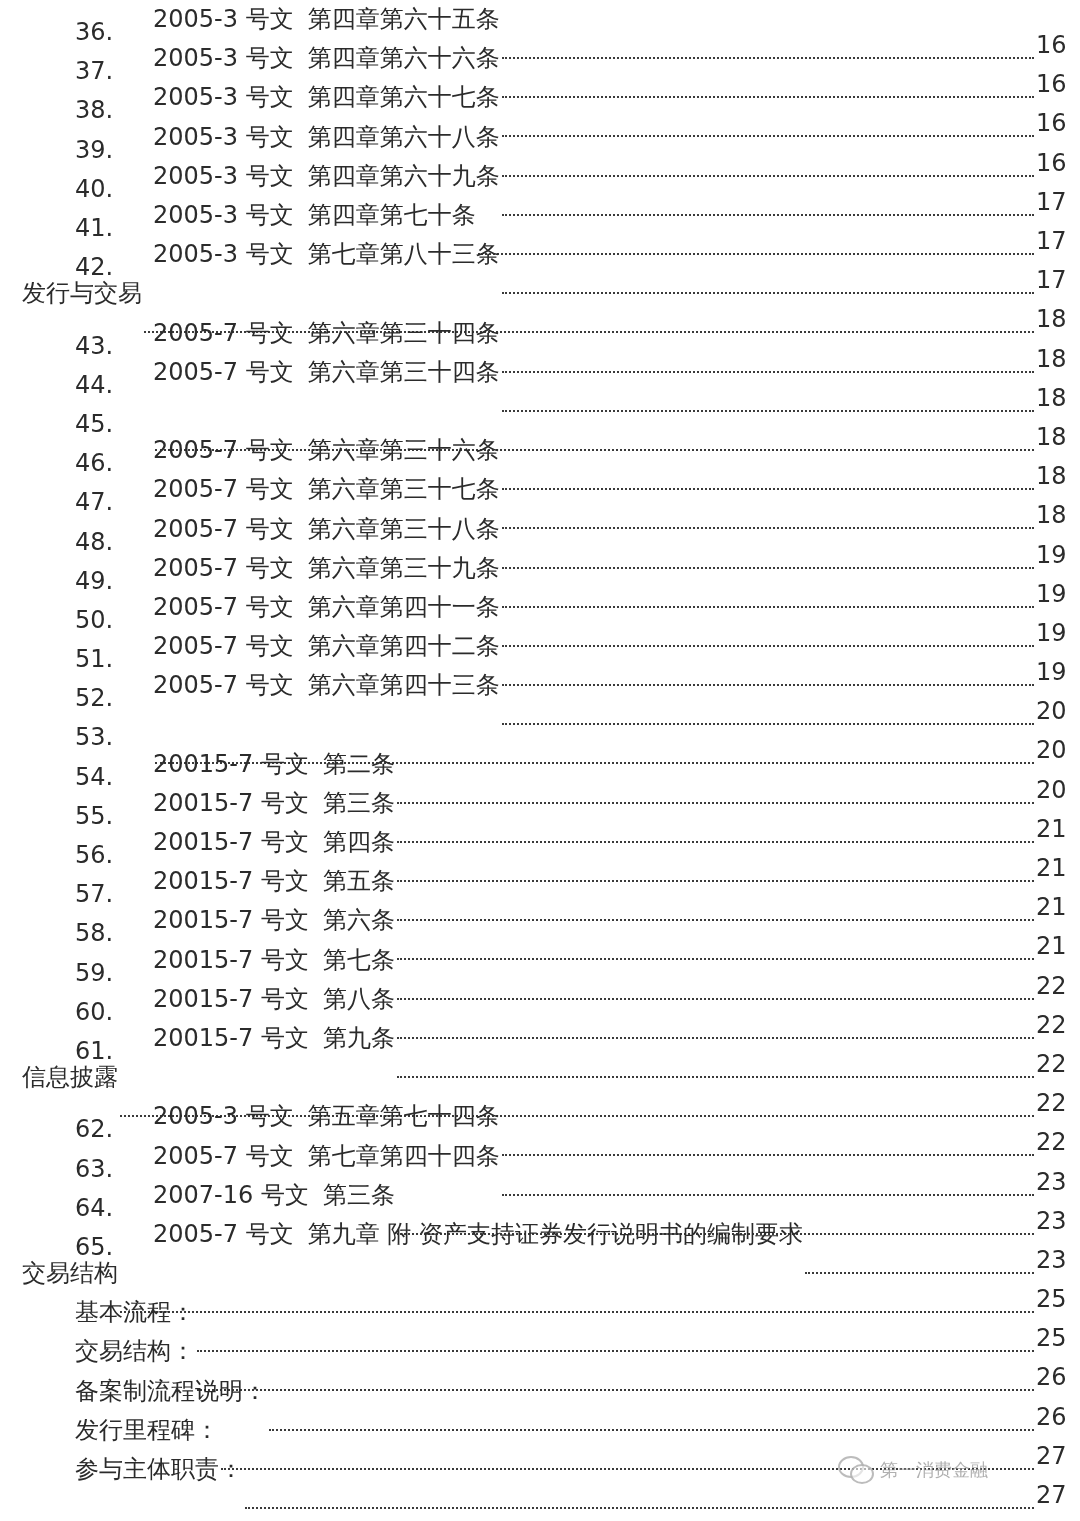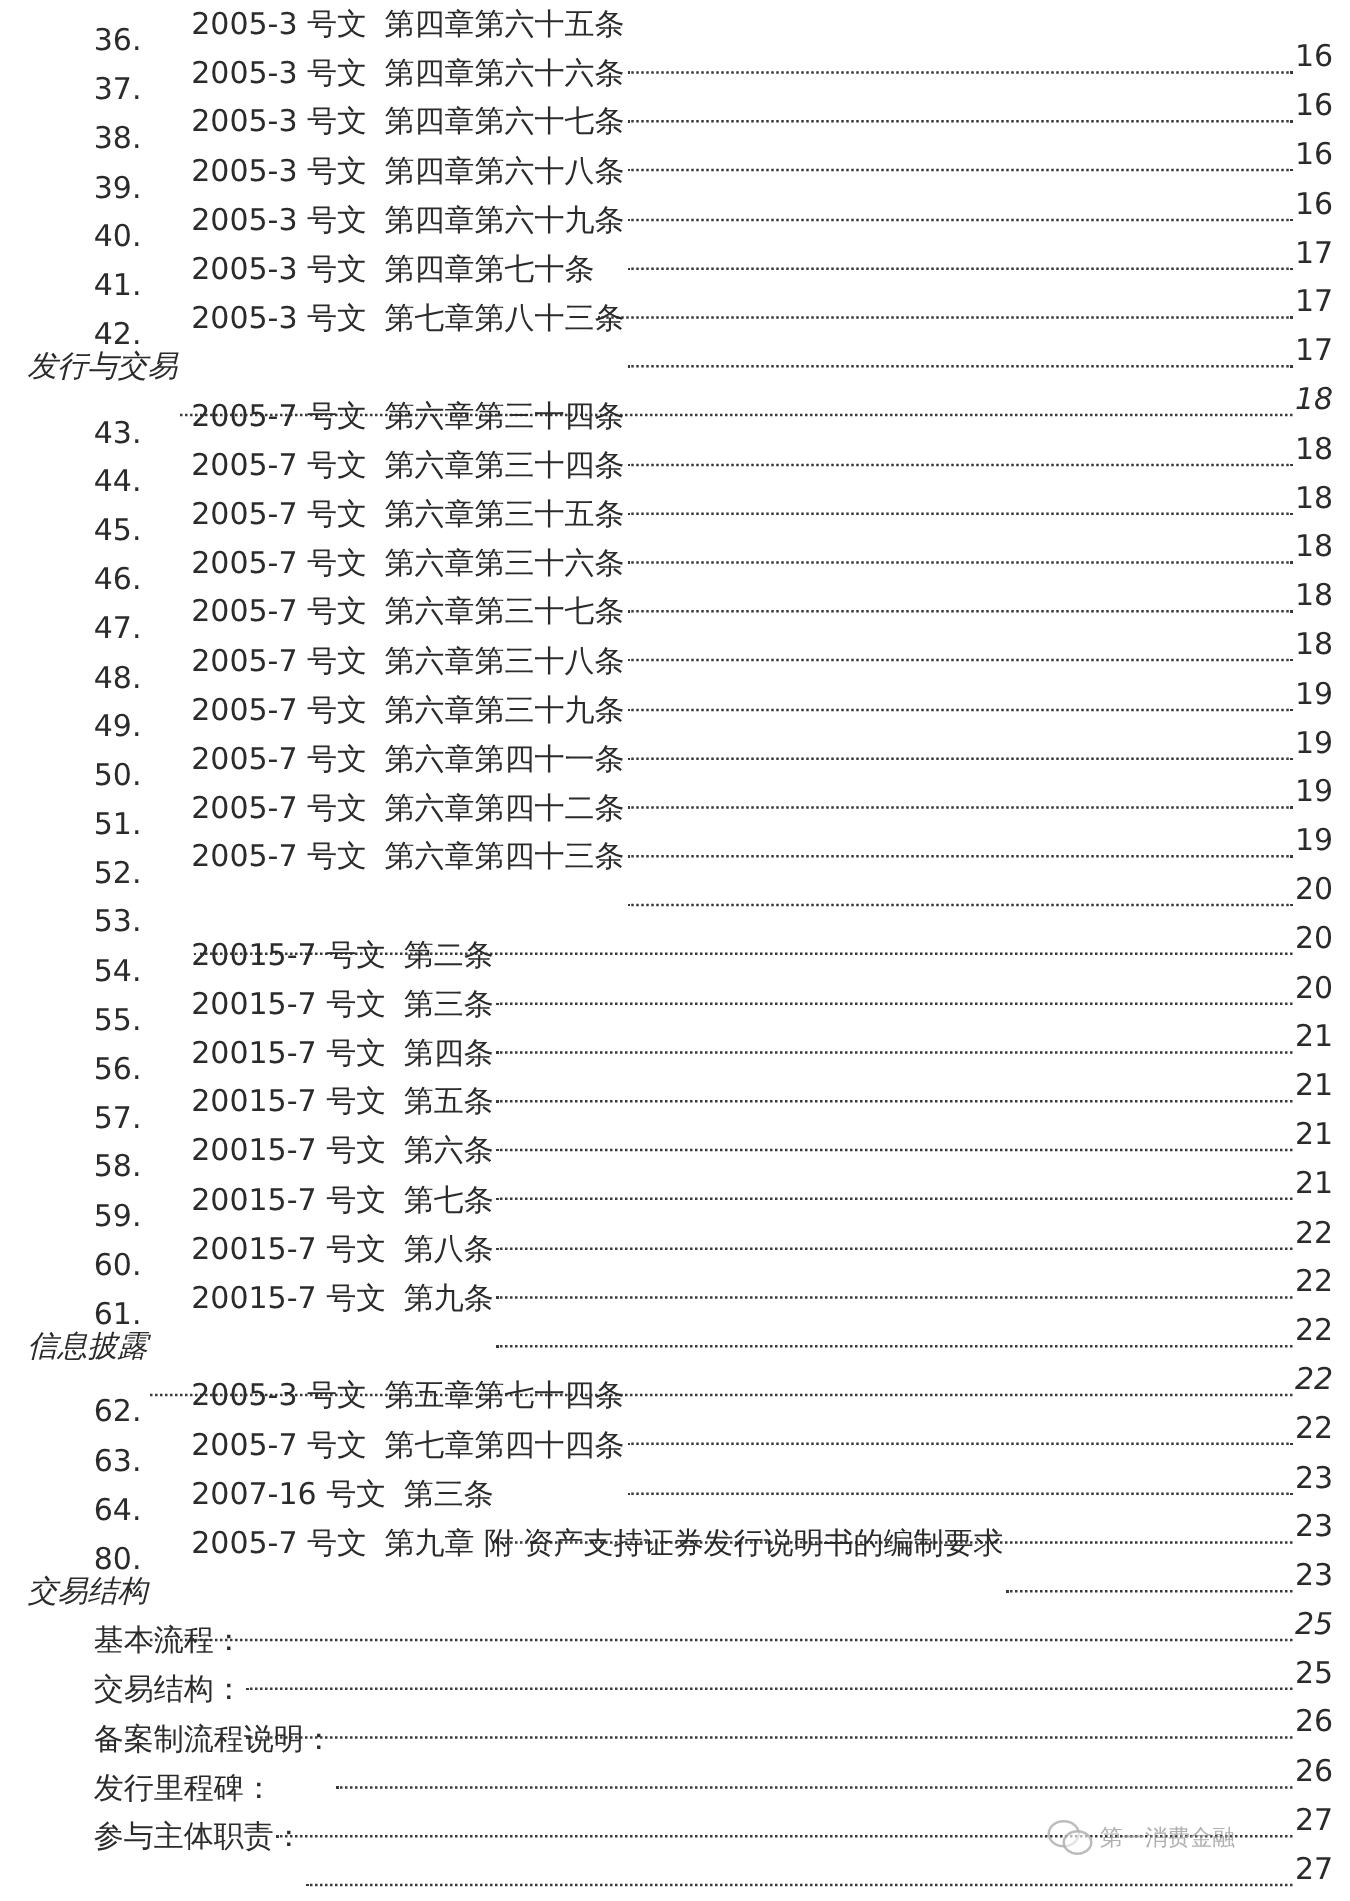--- a/index.html
+++ b/index.html
@@ -35,21 +35,21 @@
       left: 75px;
       width: 70px;
     }
     .toc-row .label-wrap {
       position: absolute;
       right: 14px;
       display: flex;
       align-items: flex-start;
     }
     .toc-row.item .label-wrap { left: 153px; }
-    .toc-row.section .label-wrap { left: 22px; font-style: italic; }
+    .toc-row.section .label-wrap { left: 22px; }
     .toc-row.sub .label-wrap { left: 75px; }
     .toc-row .label {
       flex: 0 0 auto;
     }
     .toc-row .label .doc {
       margin-right: 14px;
     }
     .toc-row .leader {
       flex: 1 1 auto;
       border-bottom: 2px dotted #3a3a3a;
@@ -174,21 +174,20 @@
       <span class="num">44.</span>
       <div class="label-wrap">
         <span class="label"><span class="doc">2005-7 号文</span><span class="title">第六章第三十四条</span></span>
         <span class="leader"></span>
         <span class="page">18</span>
       </div>
     </div>
     <div class="toc-row item">
       <span class="num">45.</span>
       <div class="label-wrap">
-        <span class="label"><span class="doc">2005-7 号文</span><span class="title">第六章第三十五条</span></span>
         <span class="leader"></span>
         <span class="page">18</span>
       </div>
     </div>
     <div class="toc-row item">
       <span class="num">46.</span>
       <div class="label-wrap">
         <span class="label"><span class="doc">2005-7 号文</span><span class="title">第六章第三十六条</span></span>
         <span class="leader"></span>
         <span class="page">18</span>
@@ -338,21 +337,21 @@
     </div>
     <div class="toc-row item">
       <span class="num">64.</span>
       <div class="label-wrap">
         <span class="label"><span class="doc">2007-16 号文</span><span class="title">第三条</span></span>
         <span class="leader"></span>
         <span class="page">23</span>
       </div>
     </div>
     <div class="toc-row item">
-      <span class="num">80.</span>
+      <span class="num">65.</span>
       <div class="label-wrap">
         <span class="label"><span class="doc">2005-7 号文</span><span class="title">第九章 附 资产支持证券发行说明书的编制要求</span></span>
         <span class="leader"></span>
         <span class="page">23</span>
       </div>
     </div>
     <div class="toc-row section">
       <div class="label-wrap">
         <span class="label"><span class="title">交易结构</span></span>
         <span class="leader"></span>

